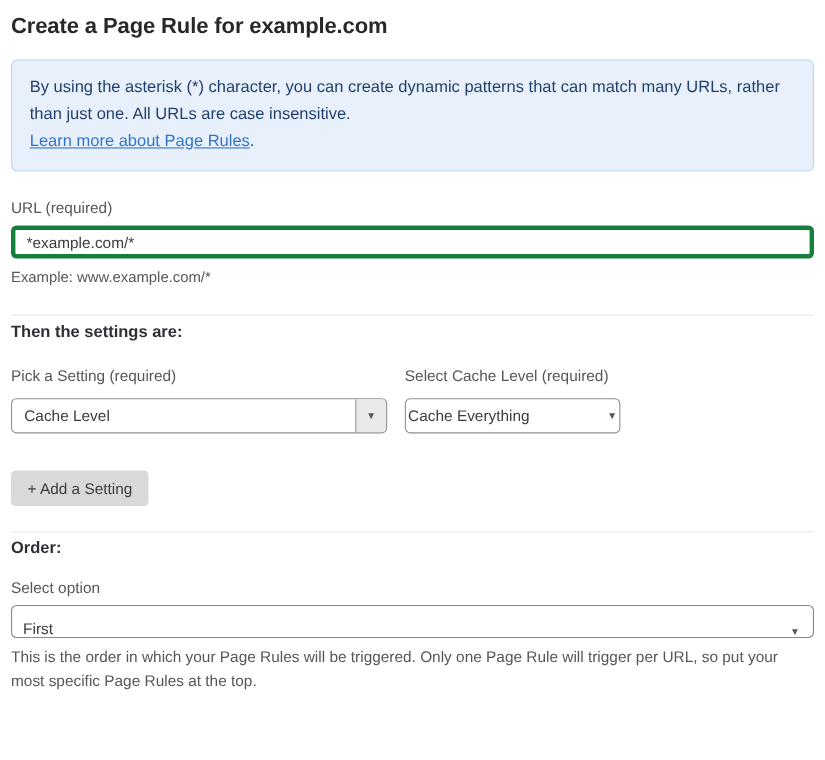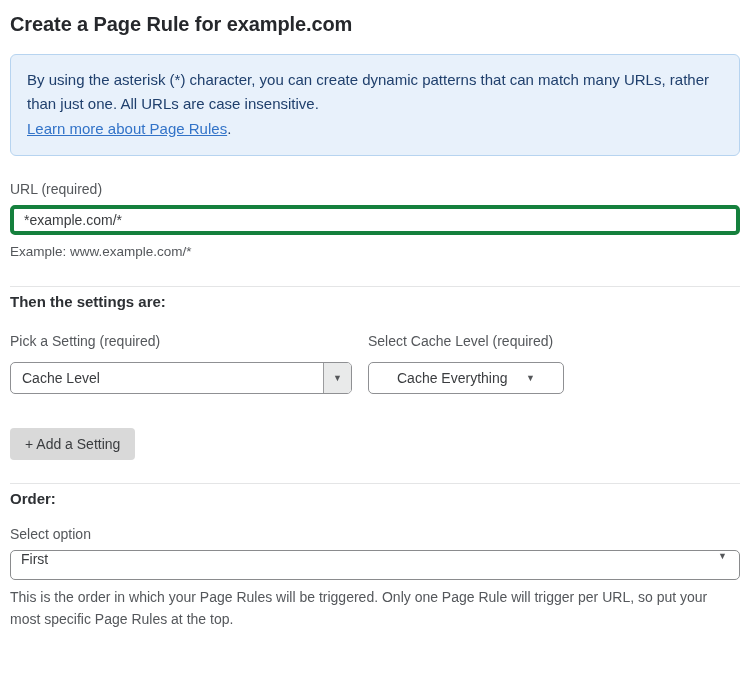--- a/index.html
+++ b/index.html
@@ -114,21 +114,21 @@
   }
 
   .select-simple {
     height: 32px;
     border: 1px solid #8f9093;
     border-radius: 5px;
     background: #fff;
     display: flex;
     align-items: center;
     justify-content: space-between;
-    padding: 0 28px;
+    padding: 0 2px;
     font-size: 14px;
     color: #3a3c3f;
     cursor: pointer;
   }
   .caret { font-size: 9px; color: #55575a; }
 
   .btn {
     border: none;
     border-radius: 4px;
     font-family: "Liberation Sans", "DejaVu Sans", sans-serif;
@@ -145,21 +145,21 @@
   
   .order-label { margin-top: 19px; }
   .select-full {
     width: 730px;
     height: 30px;
     margin-top: 8px;
     border: 1px solid #8a8b8d;
     border-radius: 5px;
     background: #fff;
     display: flex;
-    align-items: flex-start;
+    align-items: flex-end;
     justify-content: space-between;
     padding: 0 12px 0 10px;
     font-size: 14px;
     color: #3a3c3f;
     cursor: pointer;
   }
   .order-hint { font-size: 14px; margin-top: 7px; width: 720px; }
 </style>
 </head>
 <body>

